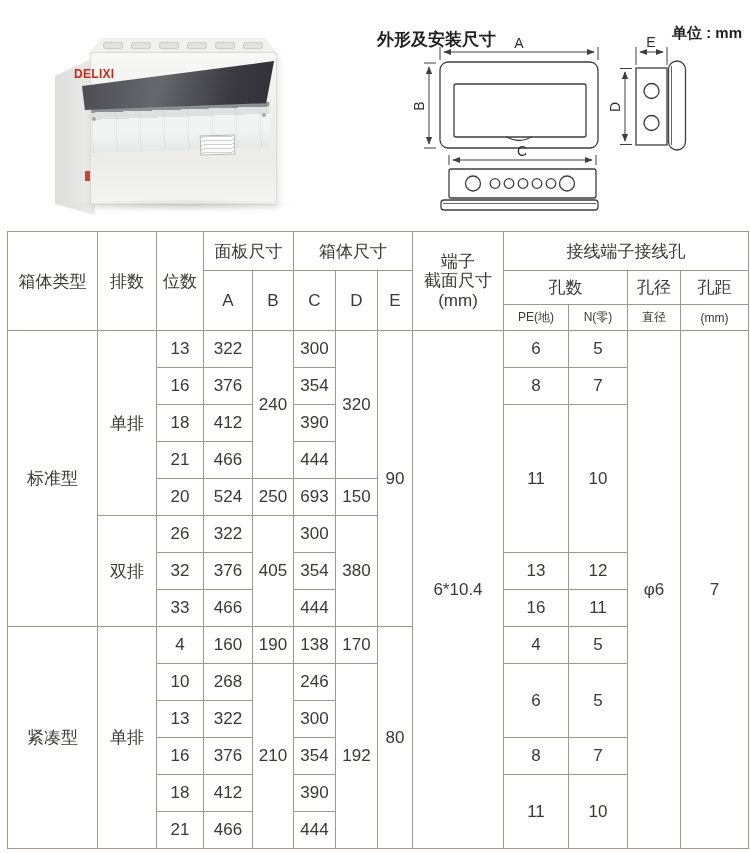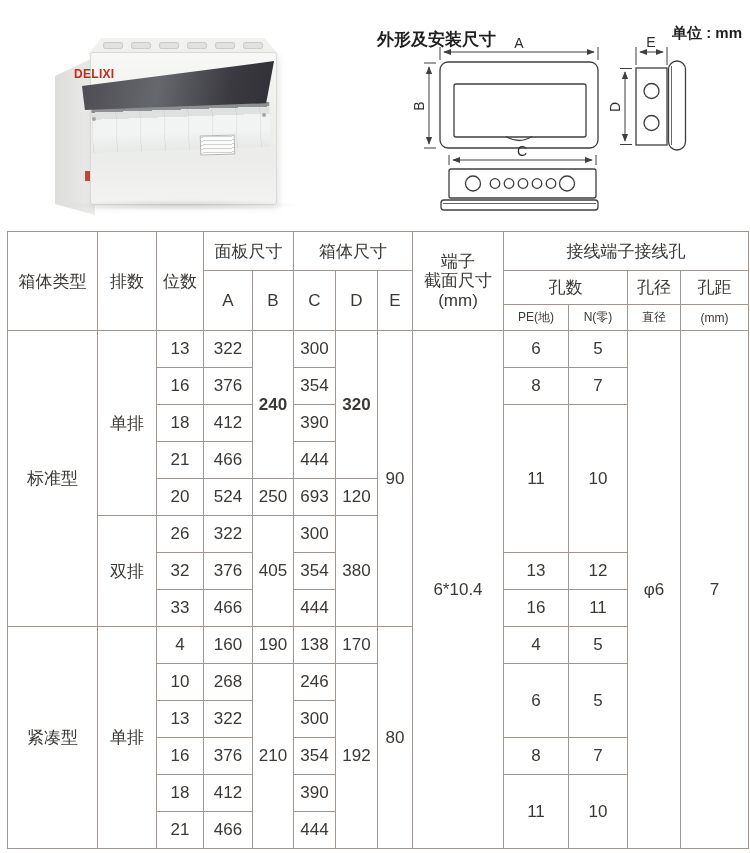--- a/index.html
+++ b/index.html
@@ -48,21 +48,21 @@
   table.spec{position:absolute;left:7px;top:231px;width:741px;border-collapse:collapse;table-layout:fixed;}
   table.spec td{border:1px solid #a0968e;text-align:center;vertical-align:middle;padding:0;
     color:#3b3835;overflow:hidden;background:#fff;font-size:17px;}
   thead td{background:#c5bdb7;font-size:16px;}
   tr.h1 td{height:38px;}
   tr.h2 td{height:33px;}
   tr.h3 td{height:25px;font-size:12px;}
   tbody td{height:36px;}
   td.zh{font-size:16px;}
   td.preline{white-space:pre-line;line-height:1.15;font-size:15.5px;}
-  td.pb86{padding-bottom:86px;} td.pb38{padding-bottom:38px;font-weight:bold;} td.pb30{padding-bottom:30px;}
+  td.pb86{padding-bottom:86px;} td.pb38{padding-bottom:38px;} td.pb30{padding-bottom:30px;}
   td.pt32{padding-top:32px;}  td.pt40{padding-top:40px;}  td.pt48{padding-top:48px;}
 </style>
 </head>
 <body>
 
 <div class="photo">
   <div class="p-side"></div>
   <div class="p-top">
     <span style="left:15px"></span>
     <span style="left:43px"></span>
@@ -219,21 +219,21 @@
     <tr>
       <td>21</td>
       <td>466</td>
       <td>444</td>
     </tr>
     <tr>
       <td>20</td>
       <td>524</td>
       <td>250</td>
       <td>693</td>
-      <td>120</td>
+      <td>150</td>
     </tr>
     <tr>
       <td rowspan="3" class="zh">双排</td>
       <td>26</td>
       <td>322</td>
       <td rowspan="3">405</td>
       <td>300</td>
       <td rowspan="3">380</td>
     </tr>
     <tr>

